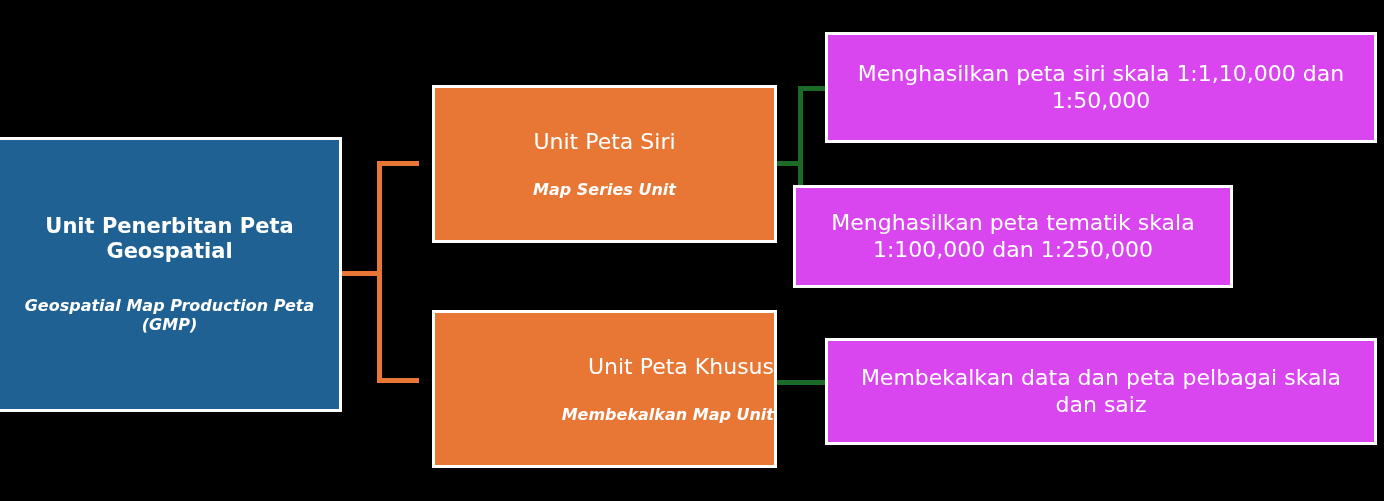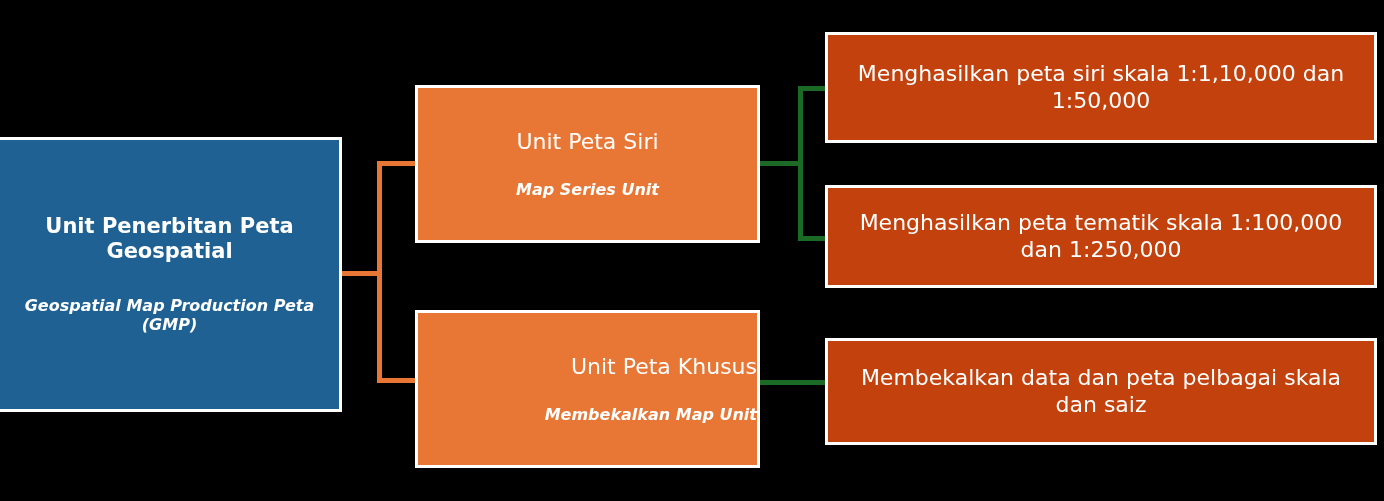--- a/index.html
+++ b/index.html
@@ -28,23 +28,24 @@
     justify-content: center;
     text-align: center;
     color: #FFFFFF;
     z-index: 5;
   }
   .node-root {
     background: #1F6192;
   }
   .node-unit {
     background: #E87735;
+    margin-left: 17px;
   }
   .node-task {
-    background: #c2410c;
+    background: #d946ef;
   }
   .line-ms {
     font-family: "DejaVu Sans", sans-serif;
     line-height: 1.18;
   }
   .title-bold {
     font-weight: bold;
     font-size: 21px;
   }
   .title-plain {
@@ -104,21 +105,21 @@
   <div class="node node-unit" style="left:415px; top:310px; width:345px; height:158px;align-items:flex-end;">
     <div class="line-ms title-plain">Unit Peta Khusus</div>
     <div class="gap-sm"></div>
     <div class="line-ms subtitle-italic">Membekalkan Map Unit</div>
   </div>
 
   <div class="node node-task" style="left:825px; top:32px; width:552px; height:111px;">
     <div class="line-ms task-text">Menghasilkan peta siri skala 1:1,10,000 dan 1:50,000</div>
   </div>
 
-  <div class="node node-task" style="left:825px; top:185px; width:552px; height:103px;">
+  <div class="node node-task" style="left:793px; top:185px; width:440px; height:103px;">
     <div class="line-ms task-text">Menghasilkan peta tematik skala 1:100,000 dan 1:250,000</div>
   </div>
 
   <div class="node node-task" style="left:825px; top:338px; width:552px; height:107px;justify-content:center;">
     <div class="line-ms task-text">Membekalkan data dan peta pelbagai skala dan saiz</div>
   </div>
 
 </div>
 
 </body></html>

